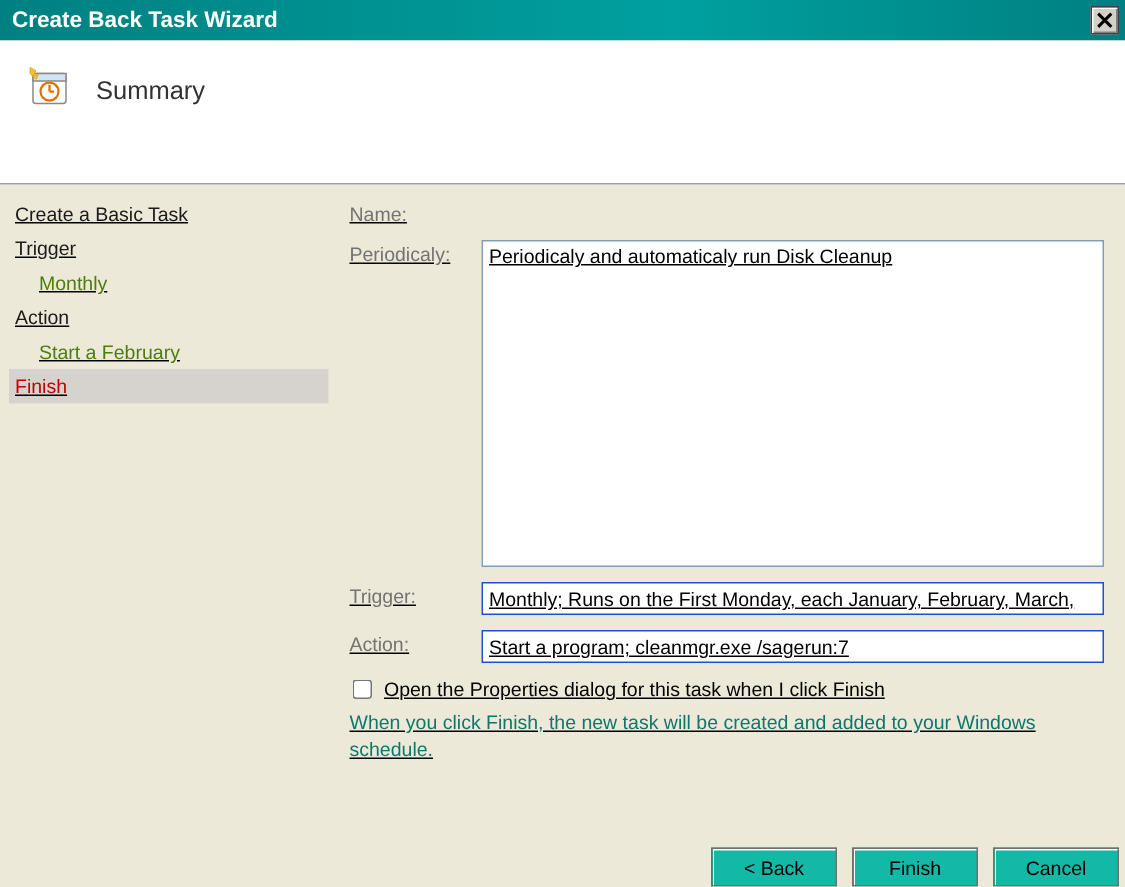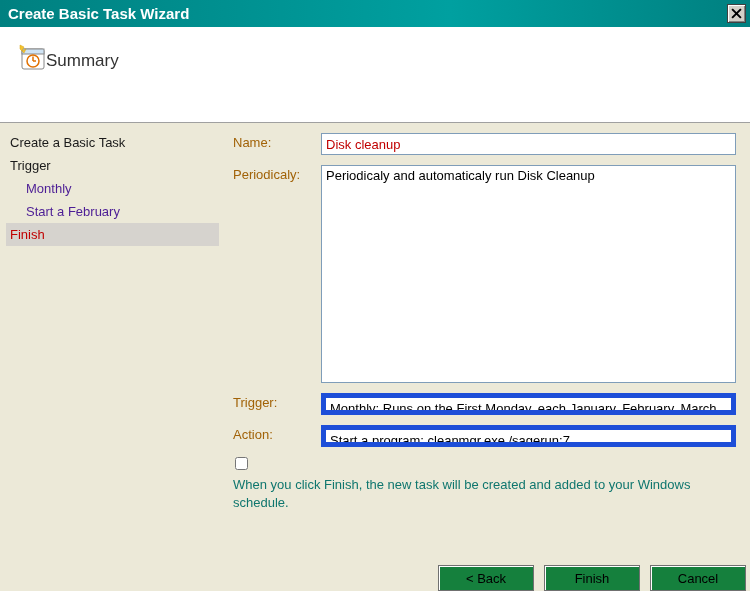--- a/index.html
+++ b/index.html
@@ -40,64 +40,66 @@
     cursor: default;
     line-height: 1;
   }
   .header {
     height: 96px;
     background: #fff;
     border-bottom: 1px solid #a0a0a0;
     display: flex;
     align-items: flex-start;
     padding: 12px 18px;
+    gap: 18px;
   }
   .header-icon {
     width: 28px;
     height: 28px;
     position: relative;
     margin-top: 4px;
   }
   .header-title {
     font-size: 17px;
     color: #333;
     margin-top: 12px;
   }
   .body {
     display: flex;
     height: 435px;
+    text-decoration: underline;
   }
   .sidebar {
     width: 225px;
     padding: 8px 6px;
   }
   .side-item {
     padding: 4px 4px;
     color: #1a1a1a;
     cursor: default;
   }
   .side-sub {
     padding: 4px 4px 4px 20px;
-    color: #4c1d95;
+    color: #4d7c0f;
   }
   .side-active {
     background: #d6d3ce;
     color: #c00000;
   }
   .content {
     flex: 1;
     padding: 10px 14px 4px 8px;
   }
   .row {
     display: flex;
     margin-bottom: 10px;
   }
   .label {
     width: 88px;
-    color: #a16207;
+    color: #737373;
     padding-top: 2px;
   }
   .value-input {
     flex: 1;
     background: #fff;
     border: 1px solid #7f9db9;
     padding: 2px 4px;
     font-size: 13px;
     font-family: inherit;
     height: 22px;
@@ -110,21 +112,21 @@
     border: 1px solid #7f9db9;
     padding: 2px 4px;
     font-size: 13px;
     font-family: inherit;
     height: 218px;
     resize: none;
   }
   .readonly-box {
     flex: 1;
     background: #fff;
-    border: 5px solid #1d4ed8;
+    border: 1px solid #1d4ed8;
     padding: 3px 4px;
     font-size: 13px;
     height: 22px;
     overflow: hidden;
     white-space: nowrap;
   }
   .check-row {
     display: flex;
     align-items: center;
     gap: 8px;
@@ -139,35 +141,35 @@
   }
   .button-row {
     position: absolute;
     bottom: 0;
     right: 0;
     padding: 6px 4px 0 0;
     display: flex;
     gap: 10px;
   }
   .btn {
-    width: 96px;
+    width: 84px;
     height: 26px;
-    background: #15803d;
+    background: #14b8a6;
     border: 1px solid #707070;
     font-family: inherit;
     font-size: 13px;
     cursor: default;
     box-shadow: inset 1px 1px 0 #fff;
   }
 </style>
 </head>
 <body>
 
 <div class="titlebar">
-  <span class="title">Create Basic Task Wizard</span>
+  <span class="title">Create Back Task Wizard</span>
   <div class="close-btn">
     <svg width="11" height="11" viewBox="0 0 10 10">
       <path d="M1 1 L9 9 M9 1 L1 9" stroke="#000" stroke-width="1.8"></path>
     </svg>
   </div>
 </div>
 
 <div class="header">
   <div class="header-icon">
     <svg width="30" height="30" viewBox="0 0 30 30">
@@ -180,43 +182,44 @@
     </svg>
   </div>
   <div class="header-title">Summary</div>
 </div>
 
 <div class="body">
   <div class="sidebar">
     <div class="side-item">Create a Basic Task</div>
     <div class="side-item">Trigger</div>
     <div class="side-sub">Monthly</div>
+    <div class="side-item">Action</div>
     <div class="side-sub">Start a February</div>
     <div class="side-item side-active">Finish</div>
   </div>
 
   <div class="content">
     <div class="row">
       <div class="label">Name:</div>
-      <input class="value-input name-input" type="text" value="Disk cleanup" style="">
     </div>
     <div class="row">
       <div class="label">Periodicaly:</div>
       <textarea class="desc-area" style="">Periodicaly and automaticaly run Disk Cleanup</textarea>
     </div>
     <div class="row" style="margin-top:4px;">
       <div class="label">Trigger:</div>
       <div class="readonly-box">Monthly; Runs on the First Monday, each January, February, March,</div>
     </div>
     <div class="row">
       <div class="label">Action:</div>
       <div class="readonly-box">Start a program; cleanmgr.exe /sagerun:7</div>
     </div>
     <div class="check-row">
       <input type="checkbox" style="">
+      <span>Open the Properties dialog for this task when I click Finish</span>
     </div>
     <div class="hint">When you click Finish, the new task will be created and added to your Windows schedule.</div>
   </div>
 </div>
 
 <div class="button-row">
   <button class="btn">&lt; Back</button>
   <button class="btn">Finish</button>
   <button class="btn">Cancel</button>
 </div>

